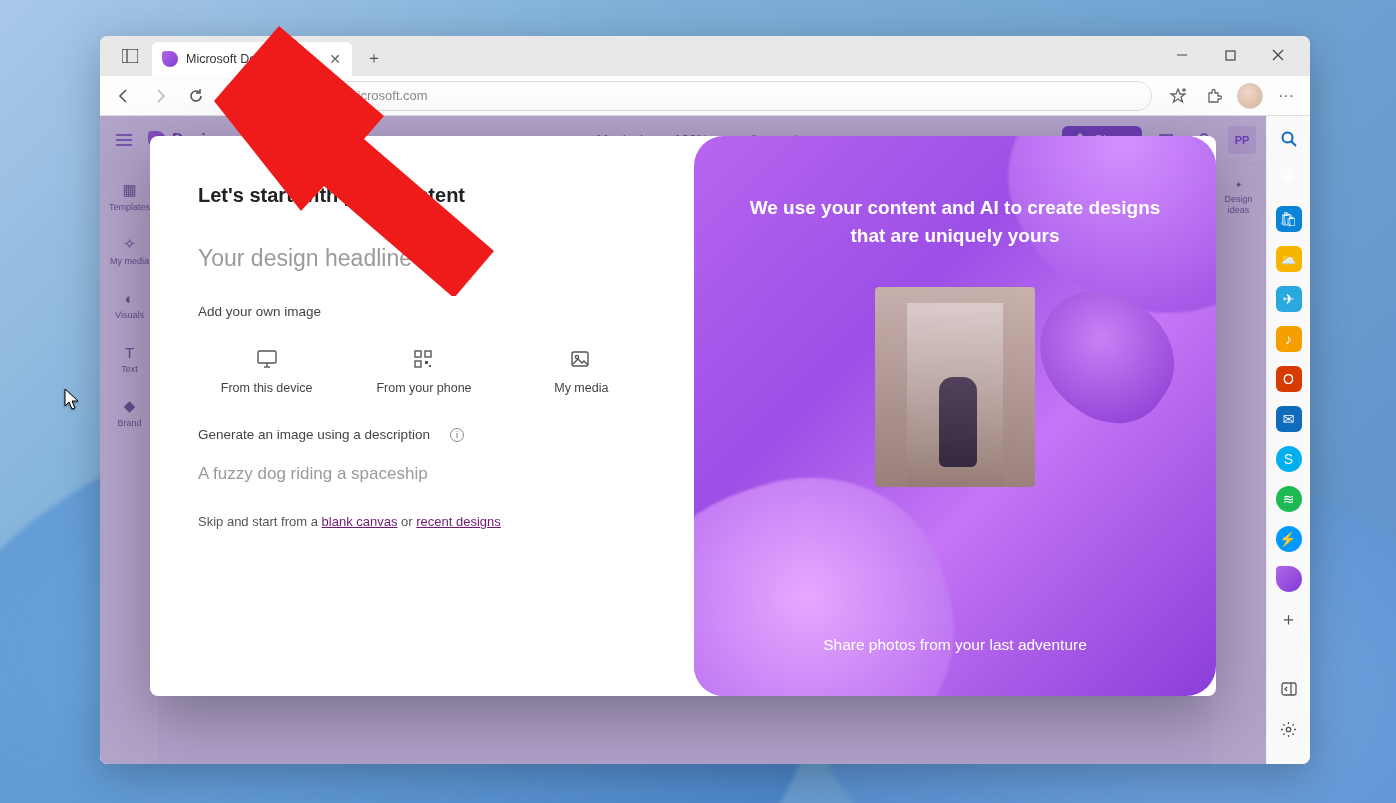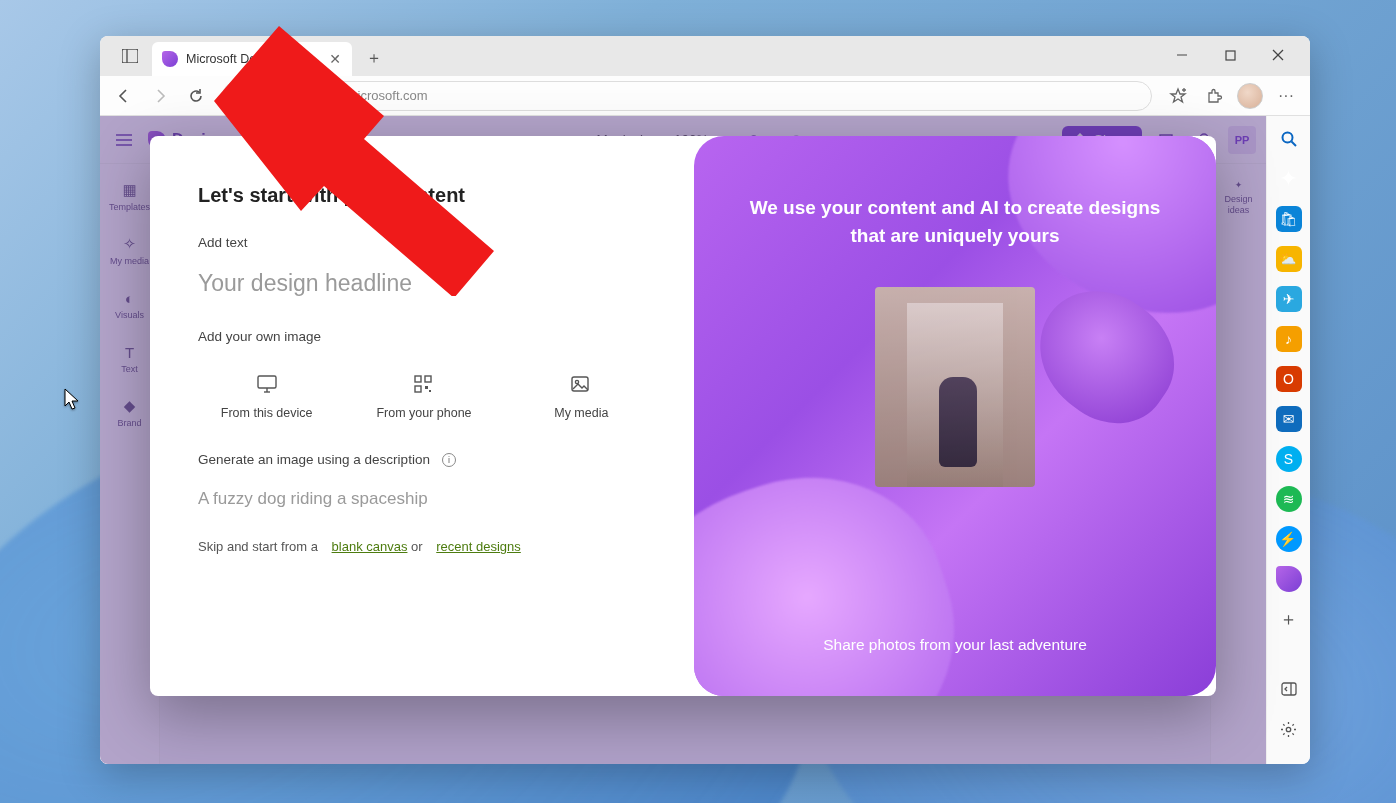--- a/index.html
+++ b/index.html
@@ -71,26 +71,26 @@
   .overlay{position:absolute;inset:0;background:rgba(90,60,140,0.45);display:flex;align-items:flex-start;justify-content:center;padding-top:20px;}
   .modal{width:1066px;height:560px;background:#fff;border-radius:8px;box-shadow:0 20px 60px rgba(0,0,0,0.3);display:flex;overflow:hidden;}
   .modal-left{width:544px;padding:48px 44px 30px 48px;display:flex;flex-direction:column;}
   .modal-left h2{font-size:20px;font-weight:600;color:#222;margin-bottom:28px;}
   .lbl{font-size:13.5px;color:#444;margin-bottom:10px;}
   .headline-input{width:100%;border:none;font-size:23px;color:#222;padding:10px 0;margin-bottom:22px;outline:none;}
   .headline-input::placeholder{color:#9a9a9a;}
   .img-row{display:flex;gap:20px;margin:10px 0 22px 0;}
   .img-opt{flex:1;display:flex;flex-direction:column;align-items:center;gap:10px;padding:10px;border-radius:6px;color:#444;font-size:12.5px;}
   .img-opt .ico{width:22px;height:22px;color:#555;}
-  .gen-lbl{display:flex;align-items:center;gap:12px;}
+  .gen-lbl{display:flex;align-items:center;gap:20px;}
   .info-ico{width:14px;height:14px;border:1px solid #888;border-radius:50%;display:flex;align-items:center;justify-content:center;font-size:9px;color:#666;}
   .gen-input{width:100%;border:none;font-size:17px;color:#000000;padding:12px 0;outline:none;margin-bottom:18px;}
   .gen-input::placeholder{color:#9a9a9a;}
   .skip{font-size:13px;color:#555;}
-  .skip a{color:#4d7c0f;text-decoration:underline;cursor:pointer;margin-left:10px;}
+  .skip a{color:#701a75;text-decoration:underline;cursor:pointer;}
 
   .modal-right{flex:1;position:relative;background:linear-gradient(135deg,#b865f0 0%, #9b4fe5 35%, #c575f5 60%, #8a3ed8 100%);color:#fff;display:flex;flex-direction:column;align-items:center;overflow:hidden;border-radius:30px;}
   .blob1{position:absolute;width:280px;height:230px;background:radial-gradient(circle at 35% 35%, #d590ff, #9548e0);border-radius:45% 55% 50% 50%;top:-60px;right:-70px;transform:rotate(25deg);filter:blur(1px);}
   .blob2{position:absolute;width:340px;height:300px;background:radial-gradient(circle at 60% 40%, #e6a8ff, #a050e8);border-radius:55% 45% 50% 50%;bottom:-90px;left:-80px;transform:rotate(-18deg);filter:blur(1px);}
   .blob3{position:absolute;width:140px;height:120px;background:radial-gradient(circle at 40% 40%, #c880f5, #8838d0);border-radius:50% 50% 45% 55%;top:160px;right:40px;transform:rotate(35deg);}
   .mr-text{position:relative;z-index:2;text-align:center;font-size:19px;font-weight:600;line-height:1.45;margin-top:58px;padding:0 40px;}
   .mr-demo{position:relative;z-index:2;margin-top:38px;display:flex;align-items:center;}
   .demo-img{width:160px;height:200px;background:linear-gradient(180deg,#cbb8a8,#988272);border-radius:4px;position:relative;overflow:hidden;opacity:0.92;}
   .demo-img::before{content:"";position:absolute;left:20%;right:20%;top:8%;bottom:0;background:linear-gradient(180deg, rgba(240,235,225,0.6), rgba(140,120,100,0.4));}
   .demo-img::after{content:"";position:absolute;left:40%;bottom:10%;width:38px;height:90px;background:linear-gradient(180deg,#4a4050,#2a2530);border-radius:14px 14px 6px 6px;}
@@ -277,21 +277,20 @@
               <span style="width:40px;text-align:center;line-height:1.2;">Design ideas</span>
             </div>
           </div>
         </div>
       </div>
 
       <div class="overlay">
         <div class="modal">
           <div class="modal-left">
             <h2>Let's start with your content</h2>
-            <div class="lbl">Add text</div>
             <input class="headline-input" placeholder="Your design headline" style="">
             <div class="lbl">Add your own image</div>
             <div class="img-row">
               <div class="img-opt">
                 <span class="ico"><svg width="22" height="20" viewBox="0 0 22 20">
                       <rect x="2" y="2" width="18" height="12" rx="1.5" fill="none" stroke="currentColor" stroke-width="1.4"></rect>
                       <line x1="8" y1="18" x2="14" y2="18" stroke="currentColor" stroke-width="1.4"></line>
                       <line x1="11" y1="14" x2="11" y2="18" stroke="currentColor" stroke-width="1.4"></line>
                     </svg></span>
                 <span>From this device</span>

